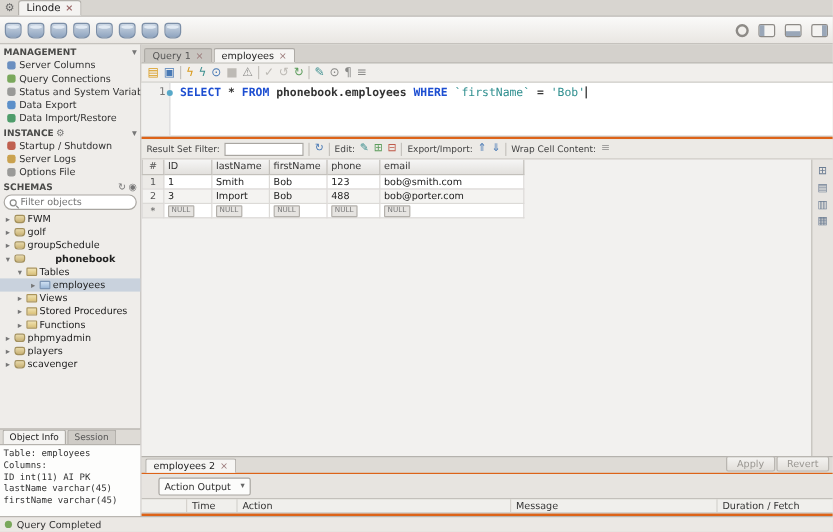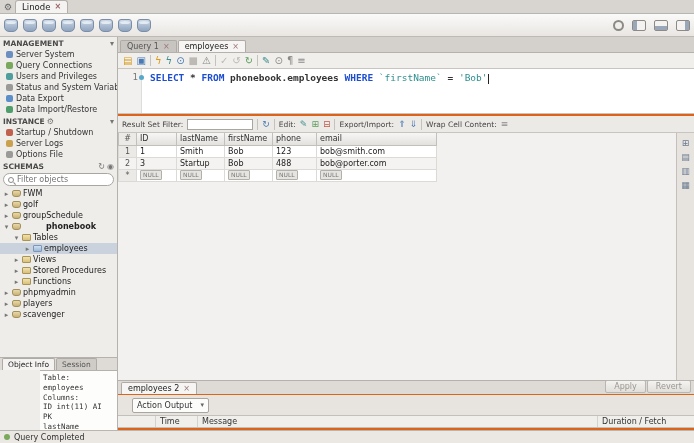--- a/index.html
+++ b/index.html
@@ -48,21 +48,21 @@
   .trow.bold .tl { font-weight:bold;margin-left:23px; }
   .lvl0{padding-left:3px;} .lvl1{padding-left:13px;} .lvl2{padding-left:24px;}
   .tw { width:7px; color:#777; font-size:7px; text-align:center; flex:none; }
   .sch-ic { width:9px; height:7px; background:linear-gradient(#e8d9a8,#c9b276); border:1px solid #a3905c; border-radius:2px 2px 3px 3px; flex:none; }
   .tbl-ic { width:9px; height:7px; background:linear-gradient(#cfe0f2,#9cb8d8); border:1px solid #7d96b5; border-radius:1px; flex:none; }
   .fold-ic { width:9px; height:7px; background:linear-gradient(#f0e2b0,#d9c078); border:1px solid #ab9458; border-radius:1px; flex:none; }
   .side-spacer { flex:1; }
   .info-tabs { height:13px; display:flex; align-items:flex-end; background:#dedbd6; border-top:1px solid #b5b2ad; padding-left:2px; gap:1px; }
   .itab { font-size:7.5px; padding:1px 5px; border:1px solid #aeaba6; border-bottom:none; border-radius:2px 2px 0 0; background:#cfccc7; color:#555;text-align:center; }
   .itab.act { background:#f4f3f1; color:#222; }
-  .infobox { height:60px; background:#fdfdfc; border-top:1px solid #b5b2ad; padding:2px 3px; font-family:"DejaVu Sans Mono",monospace; font-size:7.5px; line-height:1.3; color:#333; overflow:hidden;margin-left:40px; }
+  .infobox { height:60px; background:#fdfdfc; border-top:1px solid #b5b2ad; padding:2px 3px; font-family:"DejaVu Sans Mono",monospace; font-size:7.5px; line-height:1.3; color:#333; overflow:hidden; }
 
   
   .content { flex:1; display:flex; flex-direction:column; min-width:0; min-height:0; background:#e7e4e0; }
   .qtabs { height:16px; background:#d4d1cc; display:flex; align-items:flex-end; padding-left:2px; gap:1px; border-bottom:1px solid #b5b2ad; }
   .qtab { font-size:8px; padding:1px 6px; border:1px solid #aeaba6; border-bottom:none; border-radius:2px 2px 0 0; background:#c8c5c0; color:#555; display:flex; gap:4px; align-items:center; height:12px; }
   .qtab.act { background:#f6f5f3; color:#222; }
   .qtab .x { font-size:8px; color:#977; }
 
   .etoolbar { height:16px; background:#f1efec; border-bottom:1px solid #c8c5c0; display:flex; align-items:center; gap:4px; padding:0 5px; }
   .ei { font-size:10px; line-height:1; cursor:default; }
@@ -151,29 +151,25 @@
 
     <div class="sidebar">
 
       <div class="sec-h">
         <span>MANAGEMENT</span>
         <span class="sp"></span>
         <span class="hic">▾</span>
       </div>
       <div class="sit">
           <span class="dot d-blue"></span>
-          <span>Server System</span>
+          <span>Server Columns</span>
         </div>
       <div class="sit">
           <span class="dot d-green"></span>
           <span>Query Connections</span>
-        </div>
-      <div class="sit">
-          <span class="dot d-teal"></span>
-          <span>Users and Privileges</span>
         </div>
       <div class="sit">
           <span class="dot d-gray"></span>
           <span>Status and System Variables</span>
         </div>
       <div class="sit">
           <span class="dot d-up"></span>
           <span>Data Export</span>
         </div>
       <div class="sit">
@@ -367,21 +363,21 @@
               <td class="numc">1</td>
               <td>1</td>
               <td>Smith</td>
               <td>Bob</td>
               <td>123</td>
               <td>bob@smith.com</td>
             </tr>
             <tr class="alt">
               <td class="numc">2</td>
               <td>3</td>
-              <td>Startup</td>
+              <td>Import</td>
               <td>Bob</td>
               <td>488</td>
               <td>bob@porter.com</td>
             </tr>
             <tr>
               <td class="numc">*</td>
               <td><span class="nullb">NULL</span></td>
               <td><span class="nullb">NULL</span></td>
               <td><span class="nullb">NULL</span></td>
               <td><span class="nullb">NULL</span></td>
@@ -410,20 +406,21 @@
 
       <div class="abar">
         <div class="aselect">
           <span>Action Output</span>
           <span class="car">▾</span>
         </div>
       </div>
       <div class="oheader">
         <span class="oh c0"></span>
         <span class="oh c1">Time</span>
+        <span class="oh c2">Action</span>
         <span class="oh c3">Message</span>
         <span class="oh c4">Duration / Fetch</span>
       </div>
       <div class="orange2"></div>
 
     </div>
   </div>
 
   <div class="statusbar">
     <span class="gdot"></span>

